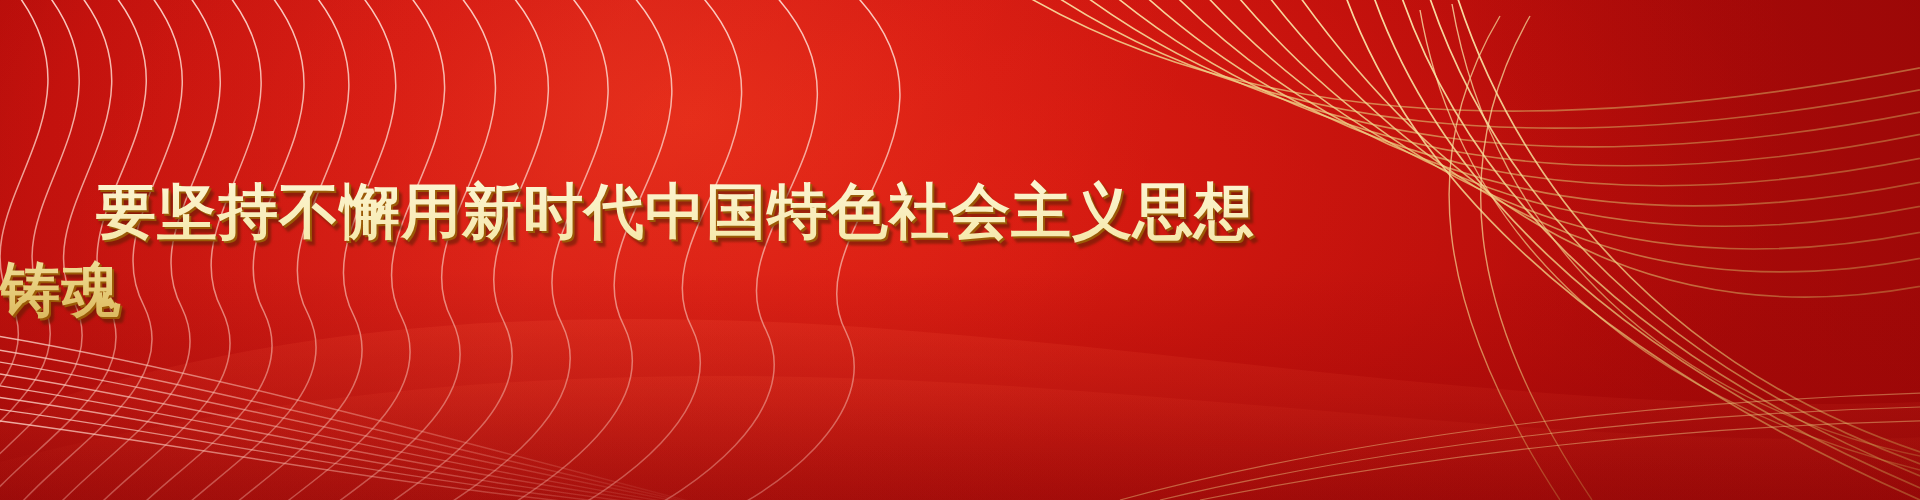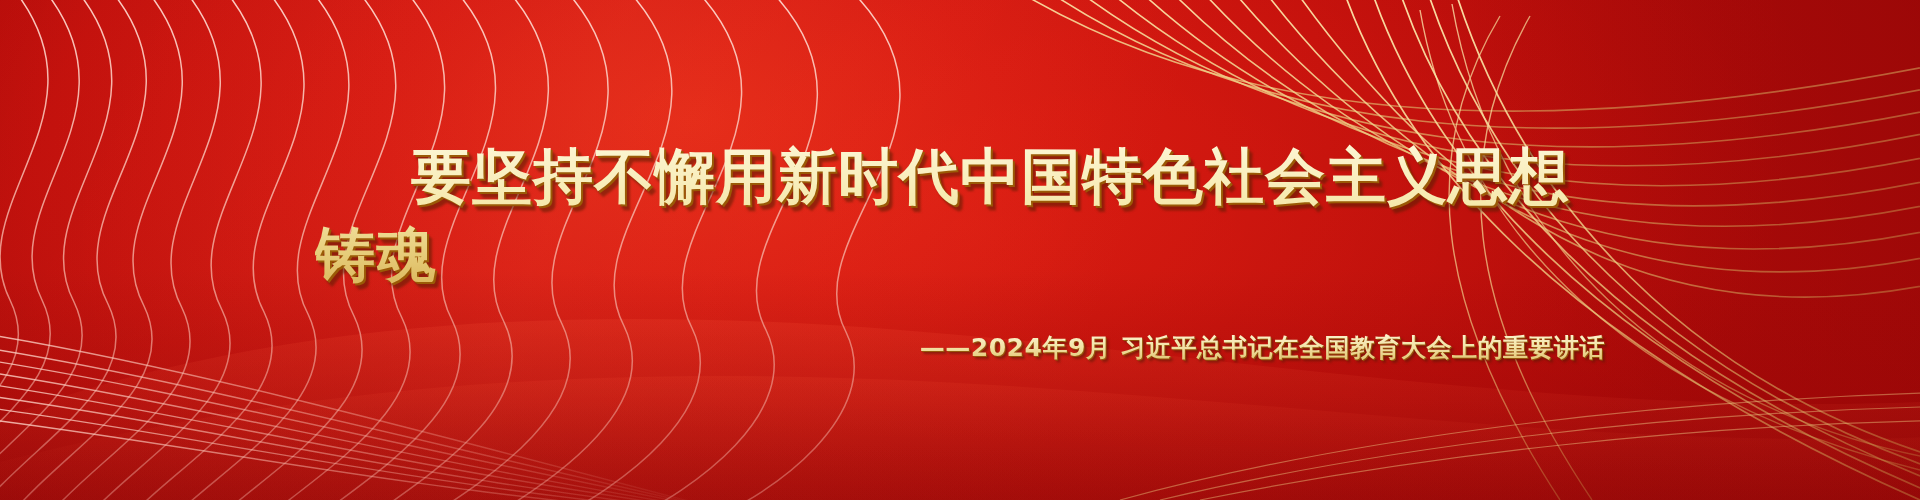--- a/index.html
+++ b/index.html
@@ -57,22 +57,21 @@
     inset: 0;
     width: 1920px;
     height: 500px;
   }
 
   
   .content {
     position: absolute;
     inset: 0;
     display: flex;
-    flex-direction: column;
-    justify-content: center;
+    flex-direction: row;
     align-items: center;
   }
 
   .quote {
     width: 1290px;
     margin: 0;
     padding: 0;
     text-align: left;
     font-family: "DejaVu Sans", "Liberation Sans", sans-serif;
     font-weight: 700;
@@ -218,18 +217,15 @@
       <path d="M1200,500 C 1420,456 1690,424 1960,420"></path>
     </g>
   </svg>
 
   <div class="content">
 
     <div class="quote">
       <span>要坚持不懈用新时代中国特色社会主义思想铸魂</span>
     </div>
 
-    <div class="attrib-row">
-      <span class="attrib">——2024年9月 习近平总书记在全国教育大会上的重要讲话</span>
-    </div>
 
   </div>
 </div>
 
 </body></html>

